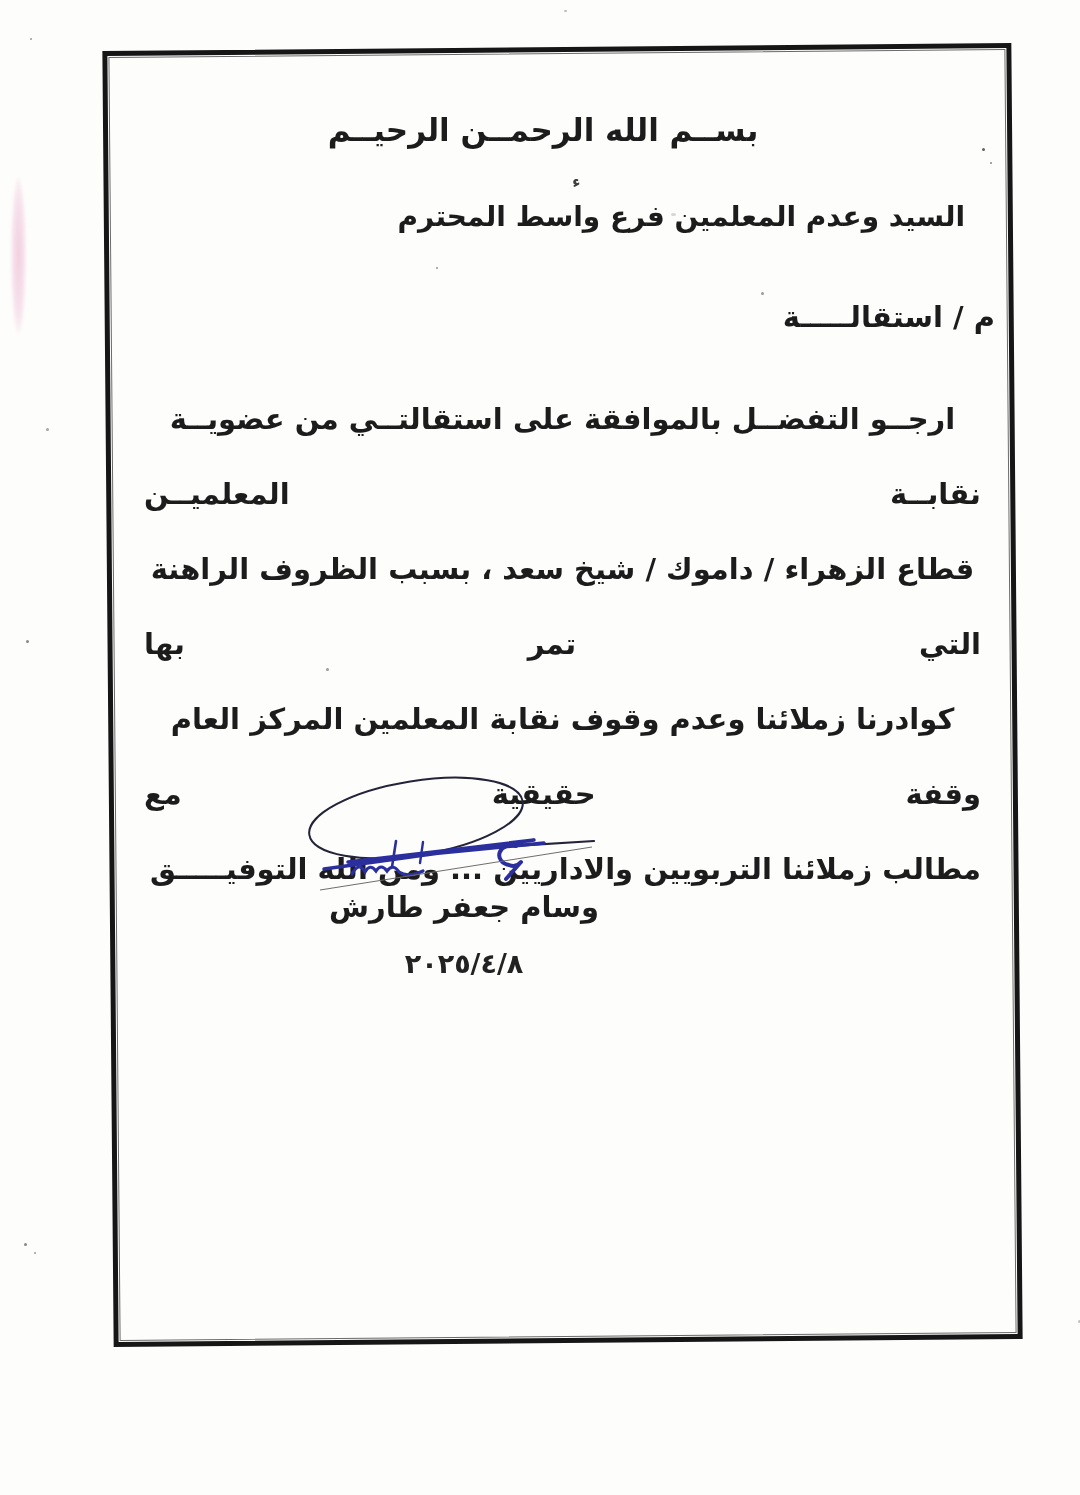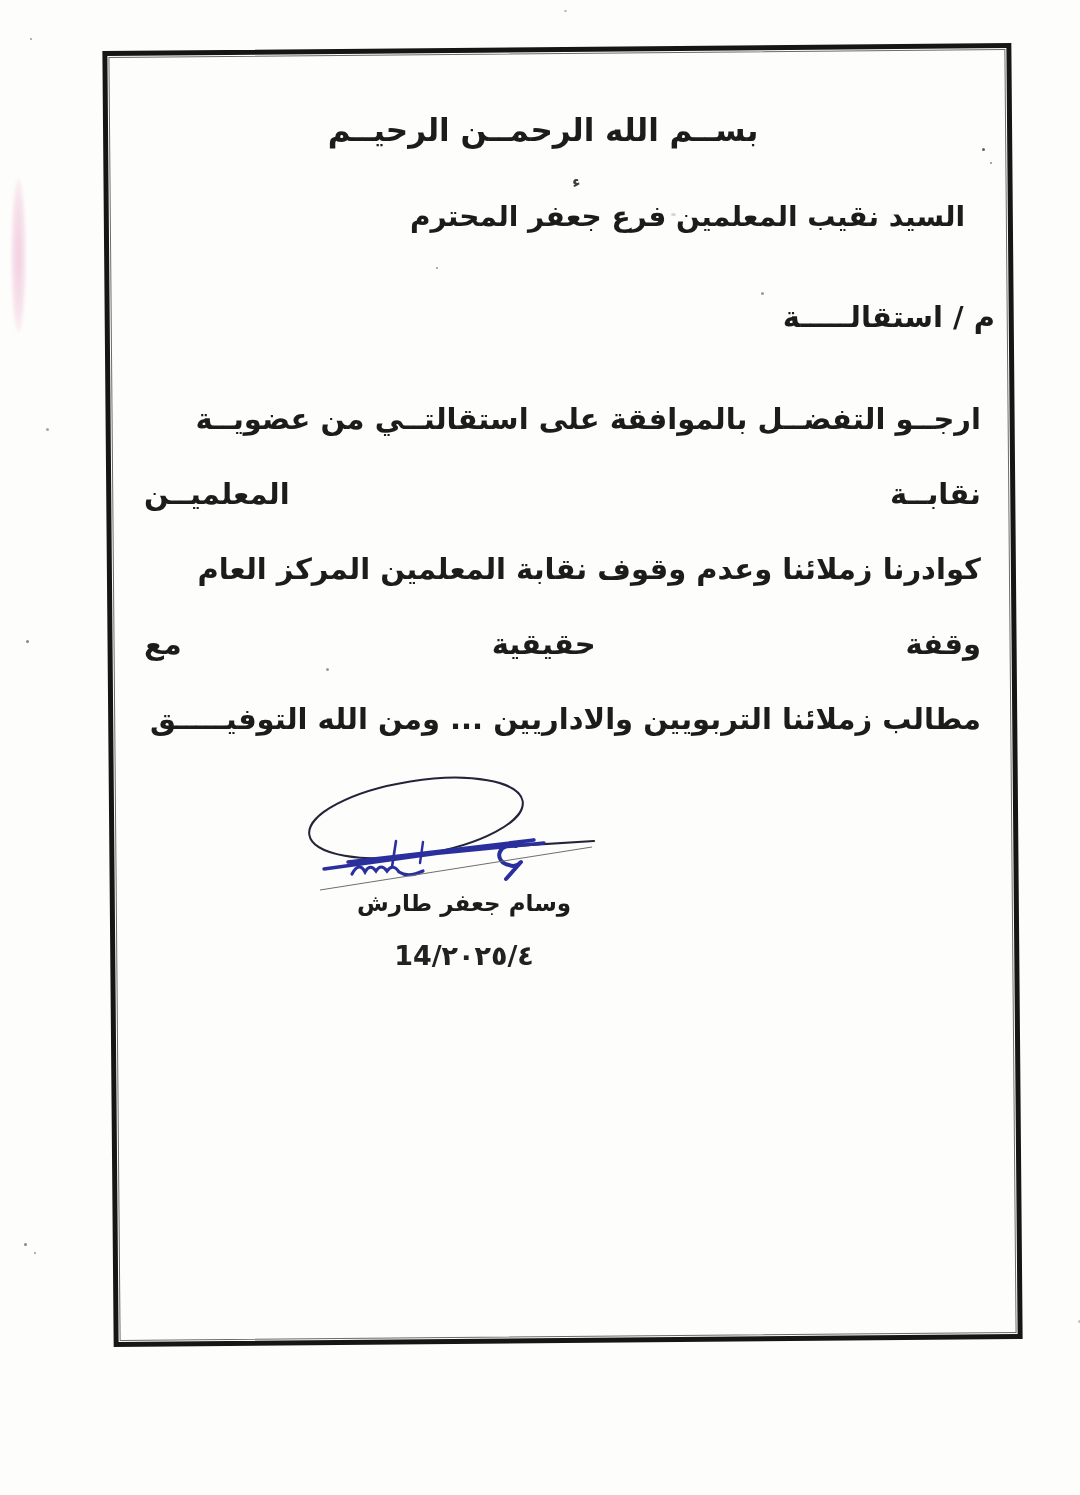--- a/index.html
+++ b/index.html
@@ -34,23 +34,23 @@
     top:300px;left:128px;width:837px;text-align:right;font-size:29px;
     transform:translateX(14px);
   }
   .body-par{
     position:absolute;top:382px;left:128px;width:837px;direction:rtl;
   }
   .body-line{
     color:#1c1c1c;font-weight:bold;font-size:29px;line-height:75px;
     text-align:right;
   }
-  .body-line.justified{text-align-last:justify;}
+  .body-line.justified{text-align-last:justify;text-align:center;}
   .sig-block{position:absolute;left:268px;top:890px;width:360px;text-align:center;}
-  .sig-name{position:relative;font-size:23px;color:#1c1c1c;font-weight:bold;letter-spacing:.5px;}
+  .sig-name{position:relative;font-size:29px;color:#1c1c1c;font-weight:bold;letter-spacing:.5px;}
   .sig-date{position:relative;margin-top:24px;font-size:27px;color:#222;font-weight:bold;letter-spacing:4px;direction:rtl;}
   .sig-svg{position:absolute;left:276px;top:770px;}
   
   .smudge-pink{
     position:absolute;left:-5px;top:178px;width:15px;height:155px;border-radius:50%;
     background:radial-gradient(ellipse at center,#e9a9c9 0%, #f3cfe2 55%, rgba(243,207,226,0) 80%);
     opacity:.55;filter:blur(1.5px);
   }
   .speck{position:absolute;background:#3a3a3a;border-radius:50%;}
 </style>
@@ -75,25 +75,26 @@
   <div class="speck" style="left:14px;top:38px;width:2px;height:2px;opacity:.5"></div>
   <div class="speck" style="left:548px;top:10px;width:3px;height:2px;opacity:.35"></div>
   <div class="speck" style="left:1062px;top:1320px;width:3px;height:3px;opacity:.3"></div>
 
   <div class="frame">
     <div class="frame-inner"></div>
   </div>
 
   <div class="txt bismillah">بســم الله الرحمــن الرحيــم</div>
   <div class="txt hamza-mark">ء</div>
-  <div class="txt addressee">السيد نقيب المعلمين فرع جعفر المحترم</div>
+  <div class="txt addressee">السيد وعدم المعلمين فرع واسط المحترم</div>
   <div class="txt subject">م / استقالـــــة</div>
 
   <div class="body-par">
     <div class="body-line justified">ارجــو التفضــل بالموافقة على استقالتــي من عضويــة نقابــة المعلميــن</div>
+    <div class="body-line justified">قطاع الزهراء / داموك / شيخ سعد ، بسبب الظروف الراهنة التي تمر بها</div>
     <div class="body-line justified">كوادرنا زملائنا وعدم وقوف نقابة المعلمين المركز العام وقفة حقيقية مع</div>
     <div class="body-line">مطالب زملائنا التربويين والاداريين ... ومن الله التوفيـــــق</div>
   </div>
 
   <svg class="sig-svg" width="350" height="140" viewBox="0 0 350 140" aria-hidden="true">
 
     <ellipse cx="124" cy="48" rx="108" ry="37" fill="none" stroke="#23233a" stroke-width="2" transform="rotate(-9 124 48)"></ellipse>
 
     <path d="M 175 79 L 302 71" fill="none" stroke="#23233a" stroke-width="2.2" stroke-linecap="round"></path>
 
@@ -103,16 +104,16 @@
     <path d="M 100 97 l 4 -26" fill="none" stroke="#2b2f9e" stroke-width="2.6" stroke-linecap="round"></path>
     <path d="M 128 93 l 3 -21" fill="none" stroke="#2b2f9e" stroke-width="2.4" stroke-linecap="round"></path>
 
     <path d="M 224 76 a 12 10 0 1 0 -7 19 q 7 3 12 -3 l -15 17" fill="none" stroke="#2b2f9e" stroke-width="4" stroke-linecap="round" stroke-linejoin="round"></path>
 
     <path d="M 28 120 L 300 77" fill="none" stroke="#6e6e6e" stroke-width="1"></path>
   </svg>
 
   <div class="sig-block">
     <div class="sig-name">وسام جعفر طارش</div>
-    <div class="sig-date">٢٠٢٥/٤/14</div>
+    <div class="sig-date">٢٠٢٥/٤/٨</div>
   </div>
 
 </div>
 
 </body></html>

